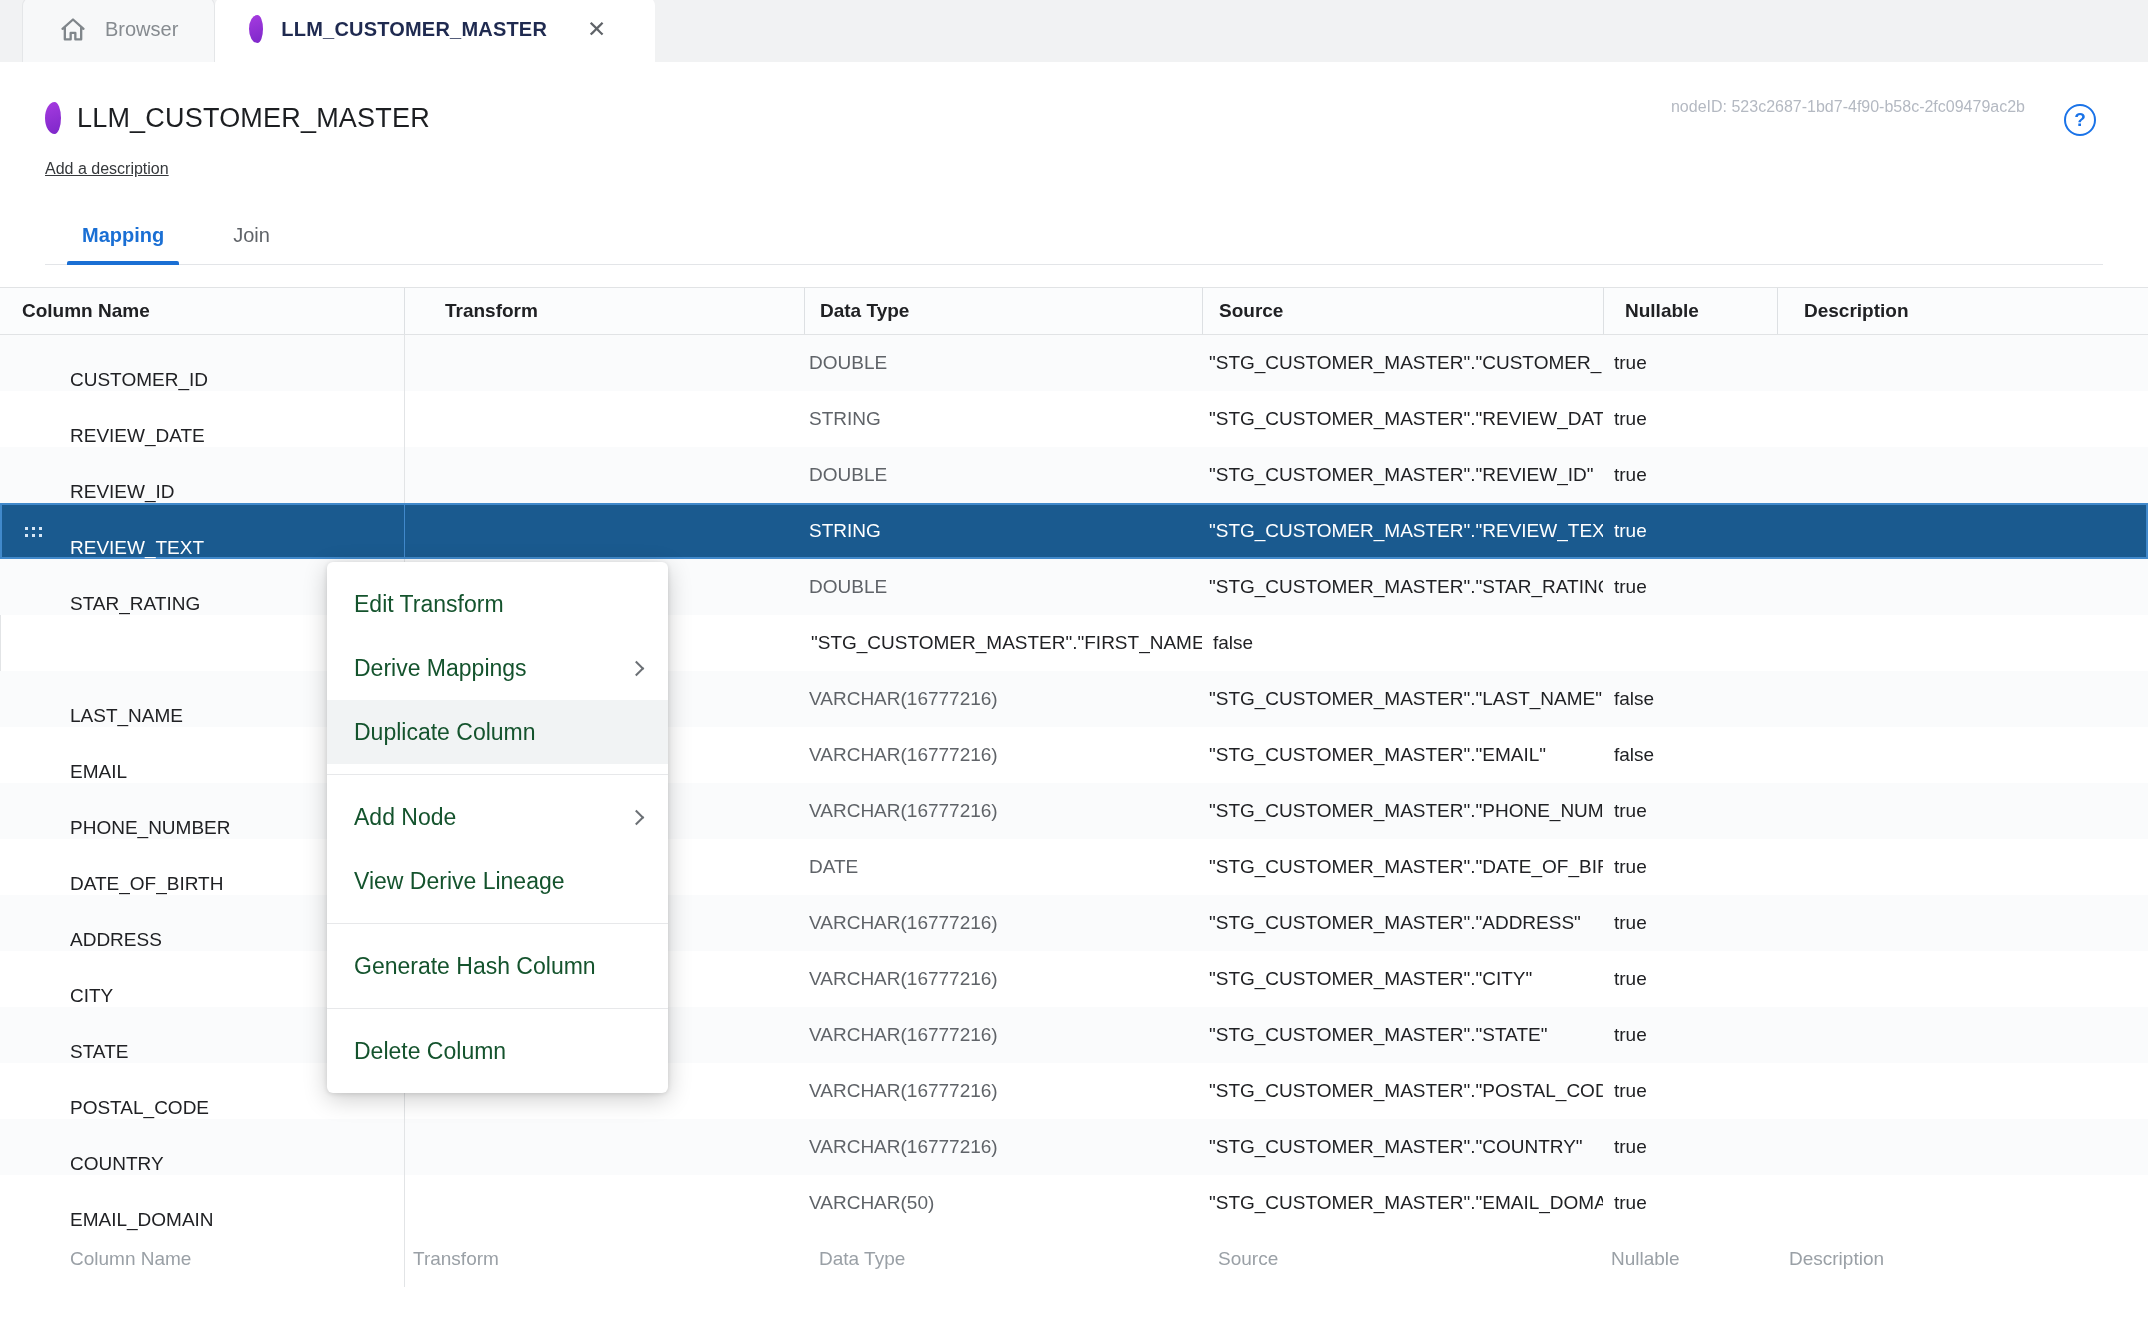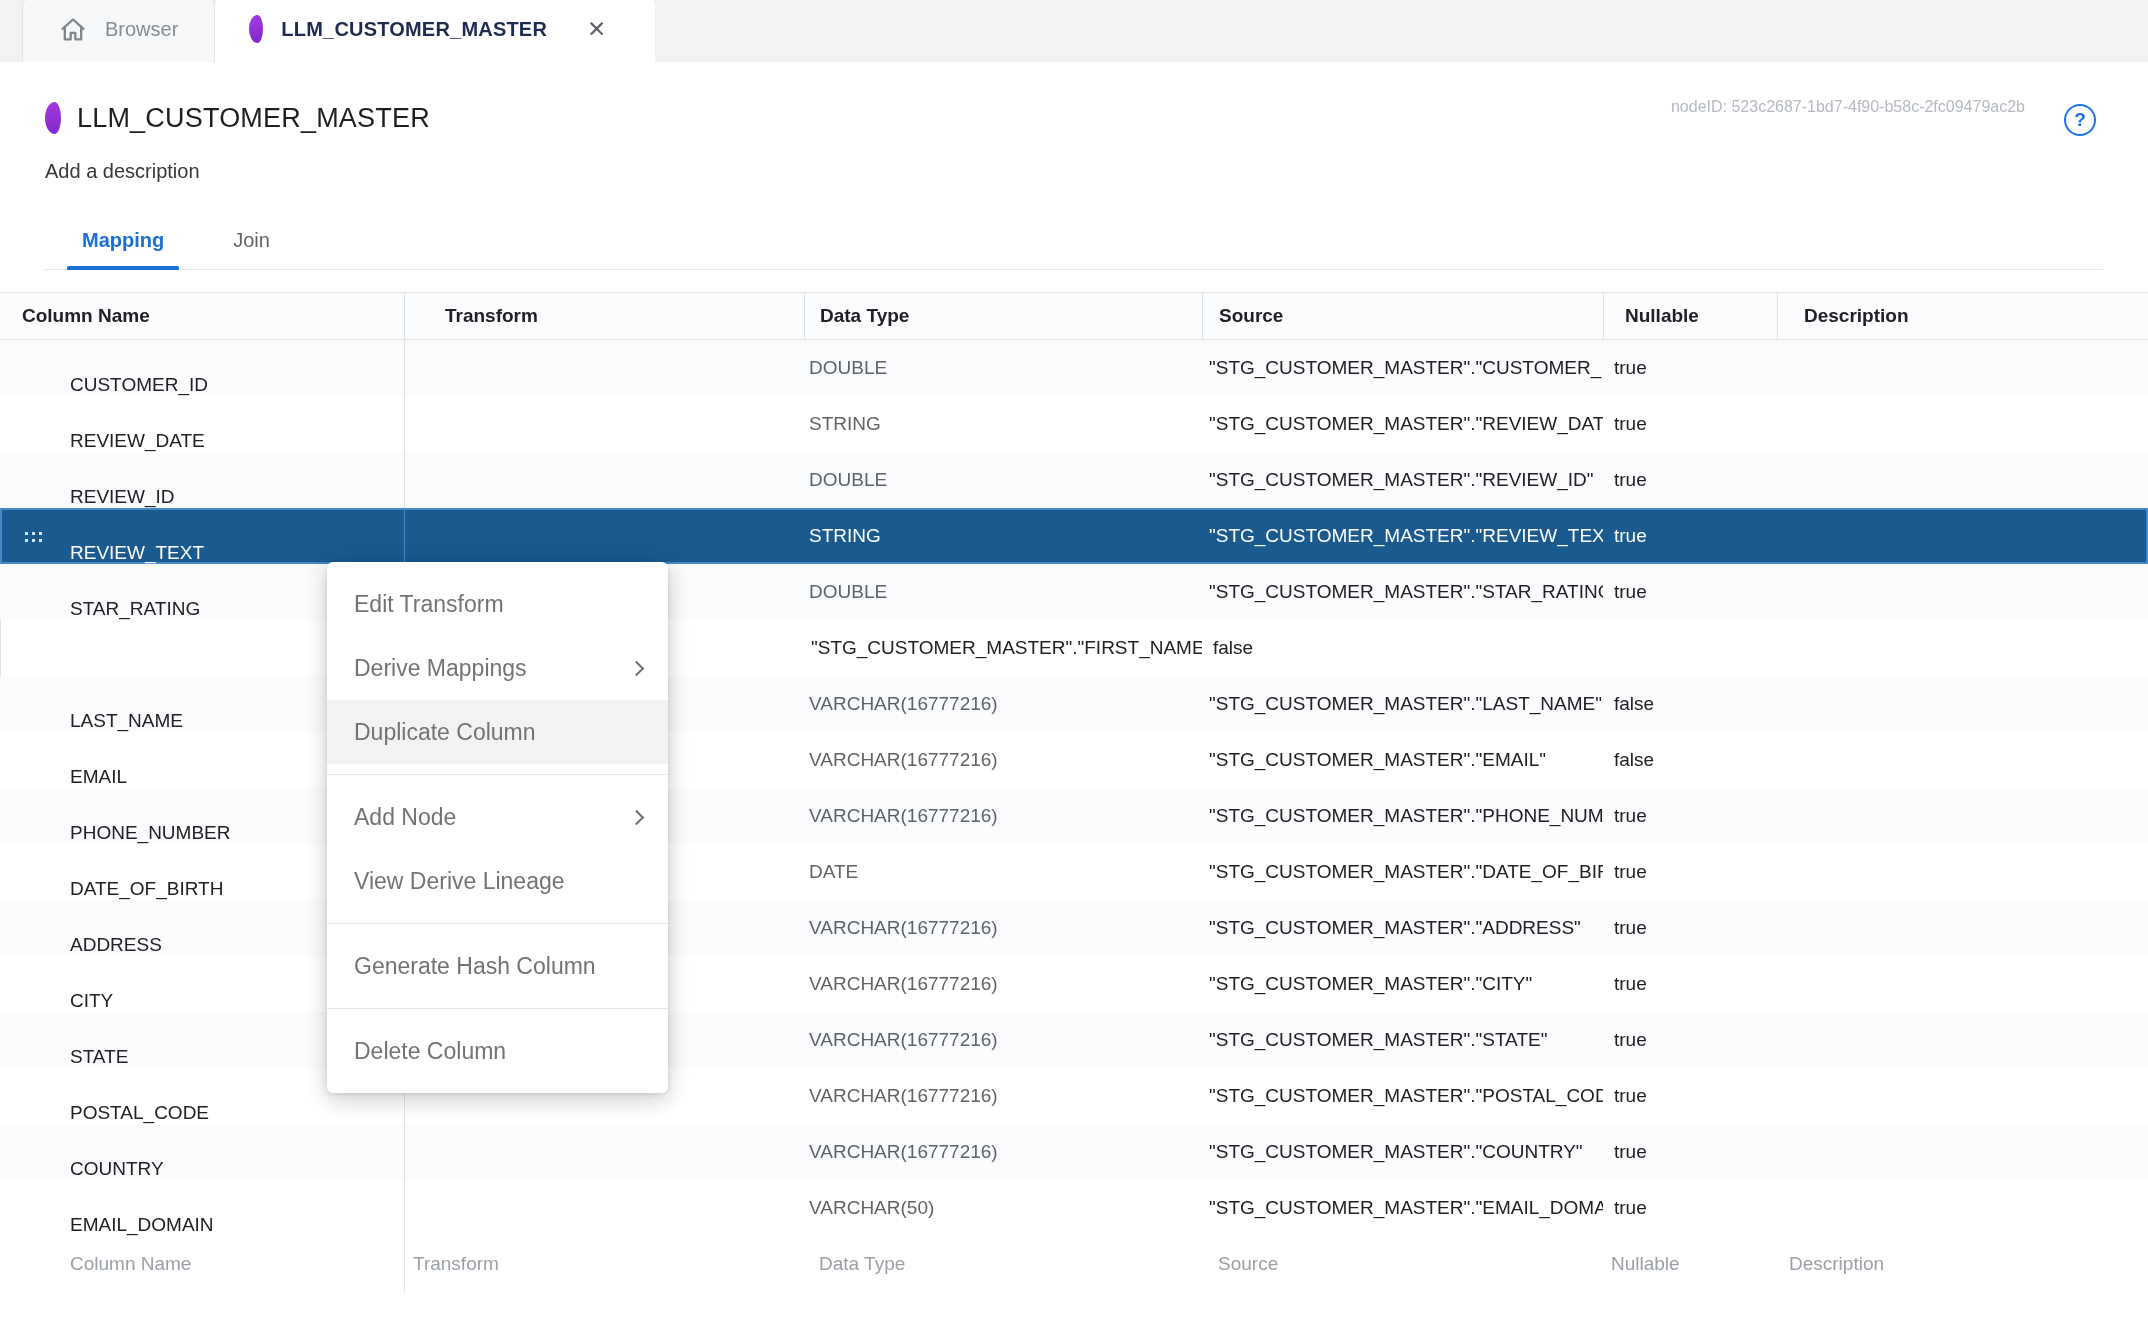--- a/index.html
+++ b/index.html
@@ -17,21 +17,21 @@
   .tab-close { margin-left:22px; font-size:23px; color:#5f6368; cursor:pointer; line-height:1; }
 
   .node-icon { display:inline-block; width:14px; height:28px; background:linear-gradient(160deg,#a63be0,#7d27c9);
     border-radius:60% 40% 40% 60% / 50% 50% 50% 50%; }
   .node-icon.lg { width:16px; height:32px; }
 
   
   .page-header { position:relative; padding:40px 45px 0 45px; background:#fff; }
   .title-row { display:flex; align-items:center; gap:16px; }
   .page-title { font-size:27px; font-weight:500; color:#1c1e21; letter-spacing:.2px; }
-  .description { margin-top:26px; font-size:20px; color:#35383b; }
+  .description { margin-top:26px; font-size:16px; color:#35383b;text-decoration:underline; }
   .node-id { position:absolute; top:36px; right:123px; font-size:16px; color:#b4b9c2; }
   .help-icon { position:absolute; top:42px; right:52px; width:32px; height:32px; border:2.5px solid #1a73e8;
     border-radius:50%; color:#1a73e8; font-size:19px; font-weight:700; display:flex; align-items:center; justify-content:center; cursor:pointer; }
 
   
   .view-tabs { display:flex; gap:39px; padding:0 0 0 22px; margin-top:30px; border-bottom:1px solid #e3e5e8; }
   .view-tab { padding:16px 15px 17px 15px; font-size:20px; color:#5f6368; cursor:pointer; position:relative; }
   .view-tab.active { color:#1a6fd4; font-weight:700;text-align:center; }
   .view-tab.active::after { content:""; position:absolute; left:0; right:0; bottom:-1px; height:4px; background:#1a6fd4; border-radius:2px 2px 0 0; }
 
@@ -74,21 +74,21 @@
   .g-source { padding-left:16px; }
   .g-nullable { padding-left:8px; }
   .g-desc { padding-left:12px; }
 
   
   .context-menu { position:absolute; left:327px; top:562px; width:341px; background:#fff; z-index:20;
     border-radius:6px; box-shadow:0 6px 24px rgba(0,0,0,.20), 0 1px 5px rgba(0,0,0,.12); overflow:hidden; }
   .menu-group { padding:10px 0; }
   .menu-divider { height:1px; background:#e7e8ea; }
   .menu-item { height:64px; display:flex; align-items:center; justify-content:space-between;
-    padding:0 26px 0 27px; font-size:23px; color:#737373; cursor:pointer; }
+    padding:0 26px 0 27px; font-size:23px; color:#14532d; cursor:pointer; }
   .menu-item.highlighted { background:#f1f3f4; }
   .chevron-right { width:11px; height:11px; border-right:2.5px solid #6b7075; border-top:2.5px solid #6b7075;
     transform:rotate(45deg); flex:0 0 auto; }
 </style>
 </head>
 <body>
 
 <div class="tabbar">
   <div class="tab-browser">
     <svg width="28" height="28" viewBox="0 0 24 24">

